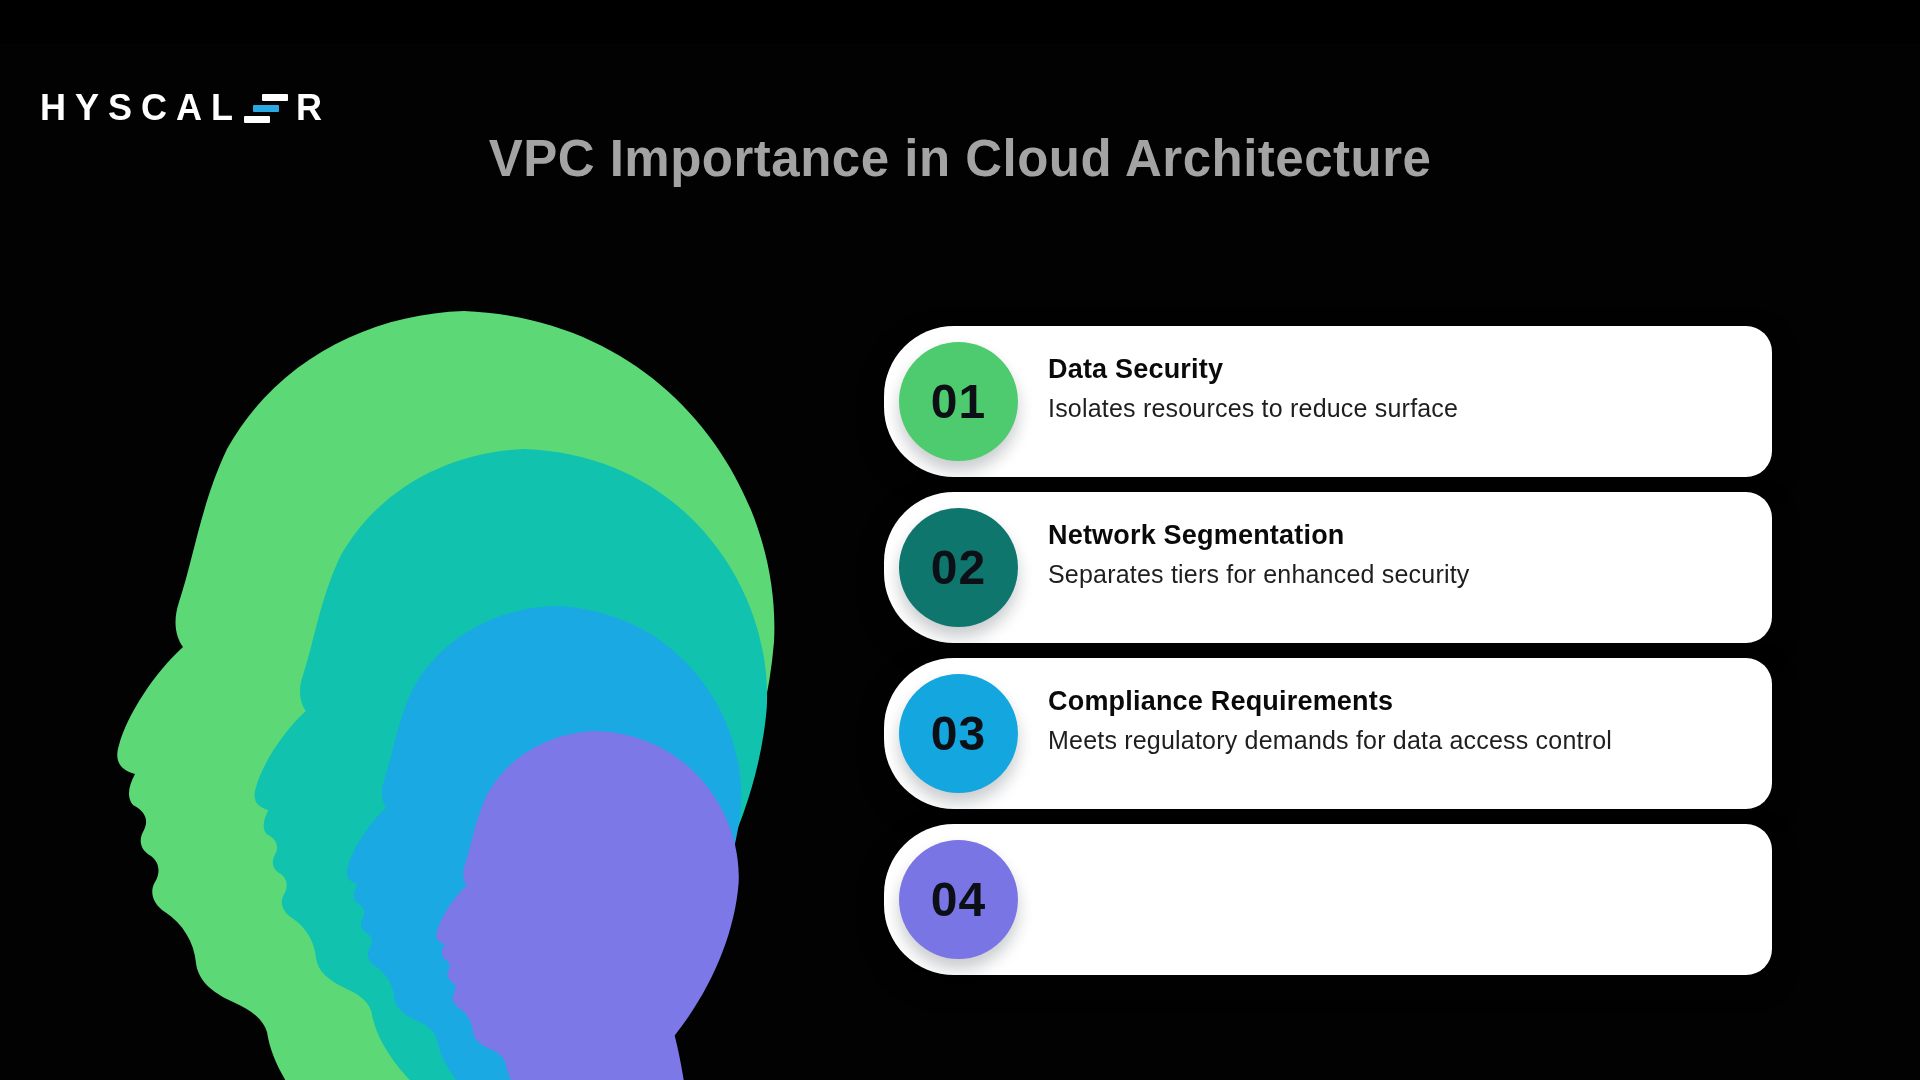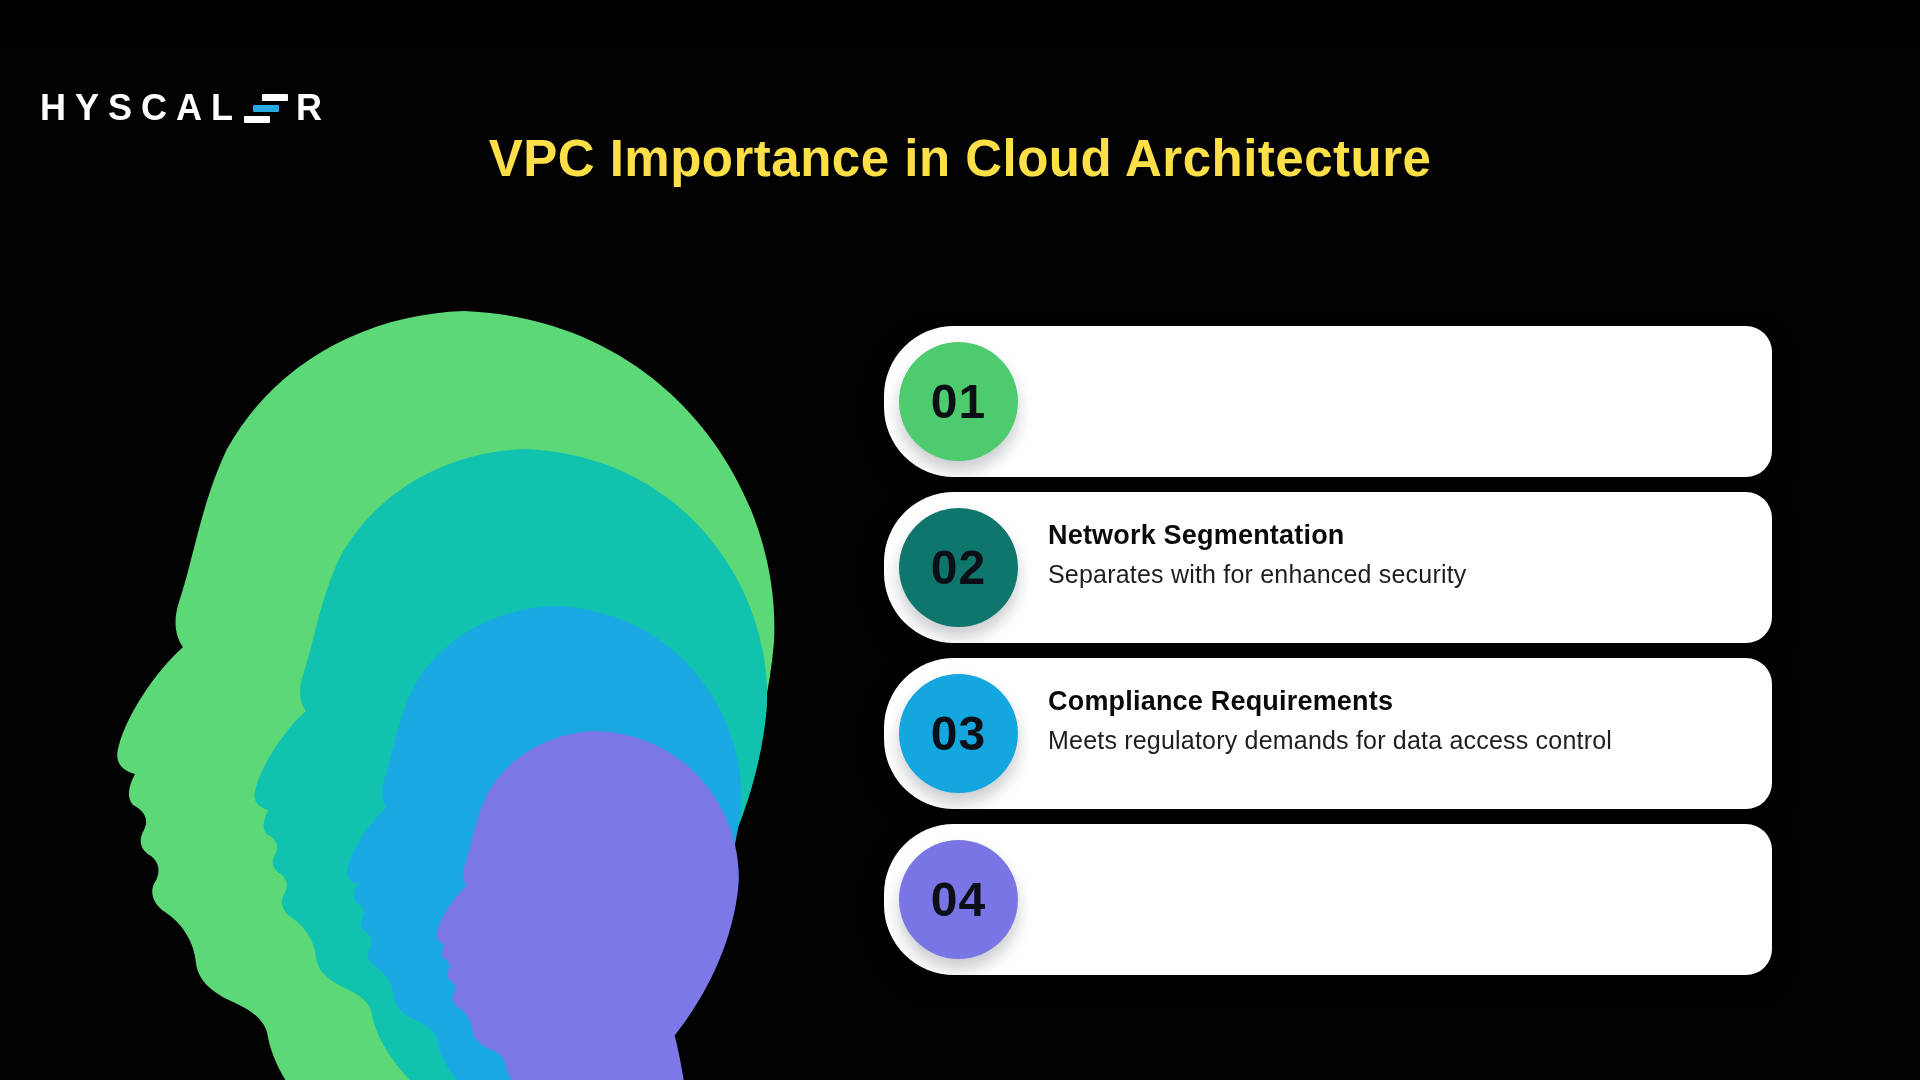--- a/index.html
+++ b/index.html
@@ -19,21 +19,21 @@
     display:inline-flex;flex-direction:column;justify-content:center;
     gap:4px;margin:0 6px 0 2px;height:32px;
   }
   .logo-e .bar{display:block;height:7px;width:26px;border-radius:1px;background:#ffffff;}
   .logo-e .bar.b1{margin-left:18px;}
   .logo-e .bar.b2{margin-left:9px;}
   .logo-e .bar.b3{margin-left:0;}
   
   .title{
     position:absolute;left:0;right:0;top:84px;margin:0;text-align:center;
-    color:#fde047;font-size:51px;font-weight:700;letter-spacing:0.5px;line-height:1.2;
+    color:#a3a3a3;font-size:51px;font-weight:700;letter-spacing:0.5px;line-height:1.2;
   }
   
   .heads{
     position:absolute;left:100px;top:250px;width:700px;height:830px;display:block;
   }
   
   .cards{
     position:absolute;left:884px;top:282px;width:888px;
     display:flex;flex-direction:column;gap:15px;text-decoration:underline;
   }
@@ -103,29 +103,33 @@
     <use href="#headPath" transform="translate(245,312) scale(0.60)" style="fill: rgb(26, 169, 226);"></use>
     <use href="#headPath" transform="translate(335,437) scale(0.46)" style="fill: rgb(125, 120, 232);"></use>
   </svg>
 
   <main class="cards">
 
     <section class="card">
       <div class="num-circle" style="background-color: rgb(78, 203, 110);">
         <span>01</span>
       </div>
+      <div class="card-text">
+        <h2>Data Security</h2>
+        <p>Isolates resources to reduce surface</p>
+      </div>
     </section>
 
     <section class="card">
       <div class="num-circle" style="background-color: #0f766e;">
         <span>02</span>
       </div>
       <div class="card-text">
         <h2>Network Segmentation</h2>
-        <p>Separates with for enhanced security</p>
+        <p>Separates tiers for enhanced security</p>
       </div>
     </section>
 
     <section class="card">
       <div class="num-circle" style="background-color: rgb(20, 166, 222);">
         <span>03</span>
       </div>
       <div class="card-text">
         <h2>Compliance Requirements</h2>
         <p>Meets regulatory demands for data access control</p>

